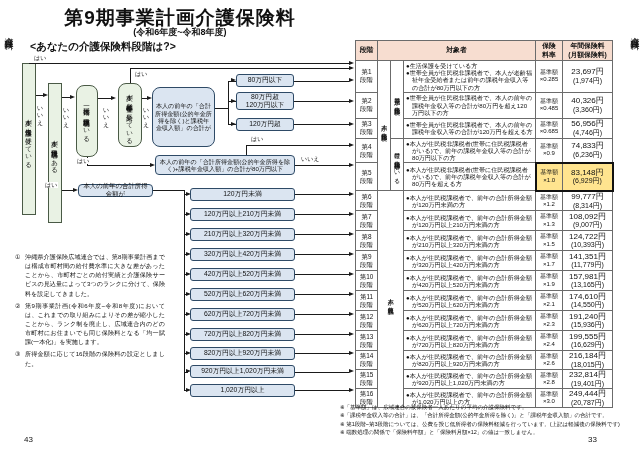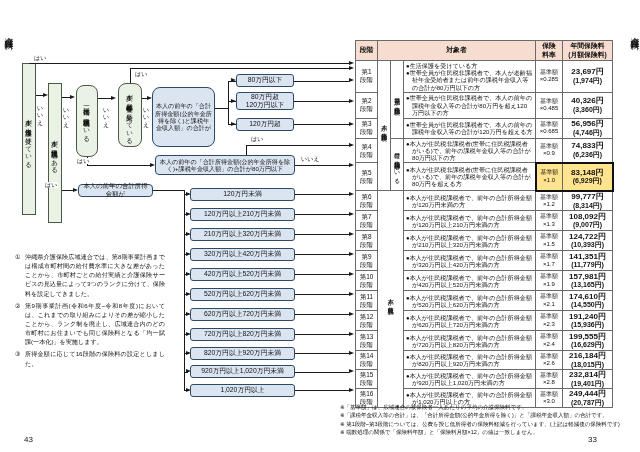--- a/index.html
+++ b/index.html
@@ -26,32 +26,35 @@
 .note .n{flex:0 0 8px}
 
 #premium-table{position:absolute;left:355px;top:40px;width:257px;border-collapse:collapse;table-layout:fixed}
 #premium-table td,#premium-table th{border:1px solid #6b6b6b;vertical-align:middle;padding:0}
 #premium-table th{background:#f7ddd0;font-size:6.8px;font-weight:bold;text-align:center;white-space:pre-line;line-height:1.25}
 .c-stage{font-size:6.4px;text-align:center;white-space:pre-line;line-height:1.25}
 .vlabel{writing-mode:vertical-rl;text-orientation:upright;font-size:6px;text-align:center;letter-spacing:.5px;line-height:1.05}
 .c-target{font-size:6.1px;line-height:1.18;padding:1px 2px !important}
 .c-target .bullet{padding-left:6px;text-indent:-6px}
 .c-rate{font-size:6px;text-align:center;line-height:1.25}
-.c-annual{font-size:8px;font-weight:bold;text-align:center;line-height:1.2}
+.c-annual{font-size:8px;font-weight:normal;text-align:center;line-height:1.2}
 .c-annual .monthly{font-size:7px}
 .hl{background:#ffe48f}
 .hl-left{border-top:2px solid #111 !important;border-bottom:2px solid #111 !important;border-left:2px solid #111 !important}
 .hl-right{border-top:2px solid #111 !important;border-bottom:2px solid #111 !important;border-right:2px solid #111 !important}
 .foot{position:absolute;left:340px;top:403px;width:280px;font-size:5.5px;line-height:1.5}
 </style>
 </head>
 <body>
 
 <div id="canvas">
 
+  <div class="title">第9期事業計画介護保険料</div>
+  <div class="subtitle">(令和6年度~令和8年度)</div>
+  <div class="sechead">&lt;あなたの介護保険料段階は?&gt;</div>
   <div class="edge" style="left:2px;top:30px">介護保険料</div>
   <div class="edge" style="left:628px;top:30px">介護保険料</div>
   <div class="pagenum" style="left:24px;top:435px">43</div>
   <div class="pagenum" style="left:588px;top:435px">33</div>
 
   <div class="gbox" style="left:22px;top:63px;width:14px;height:152px">本人が生活保護を受けている</div>
   <div class="gbox" style="left:48px;top:83px;width:14px;height:140px">本人が住民税課税者である</div>
   <div class="gbox rnd" style="left:76px;top:85px;width:22px;height:72px">同一世帯内に住民税課税者がいる</div>
   <div class="gbox rnd" style="left:118px;top:83px;width:24px;height:64px">本人が老齢福祉年金を受給している</div>
   <div class="bluebox" style="left:152px;top:87px;width:63px;height:60px;border-radius:8px">本人の前年の「合計所得金額(公的年金所得を除く)と課税年金収入額」の合計が</div>

